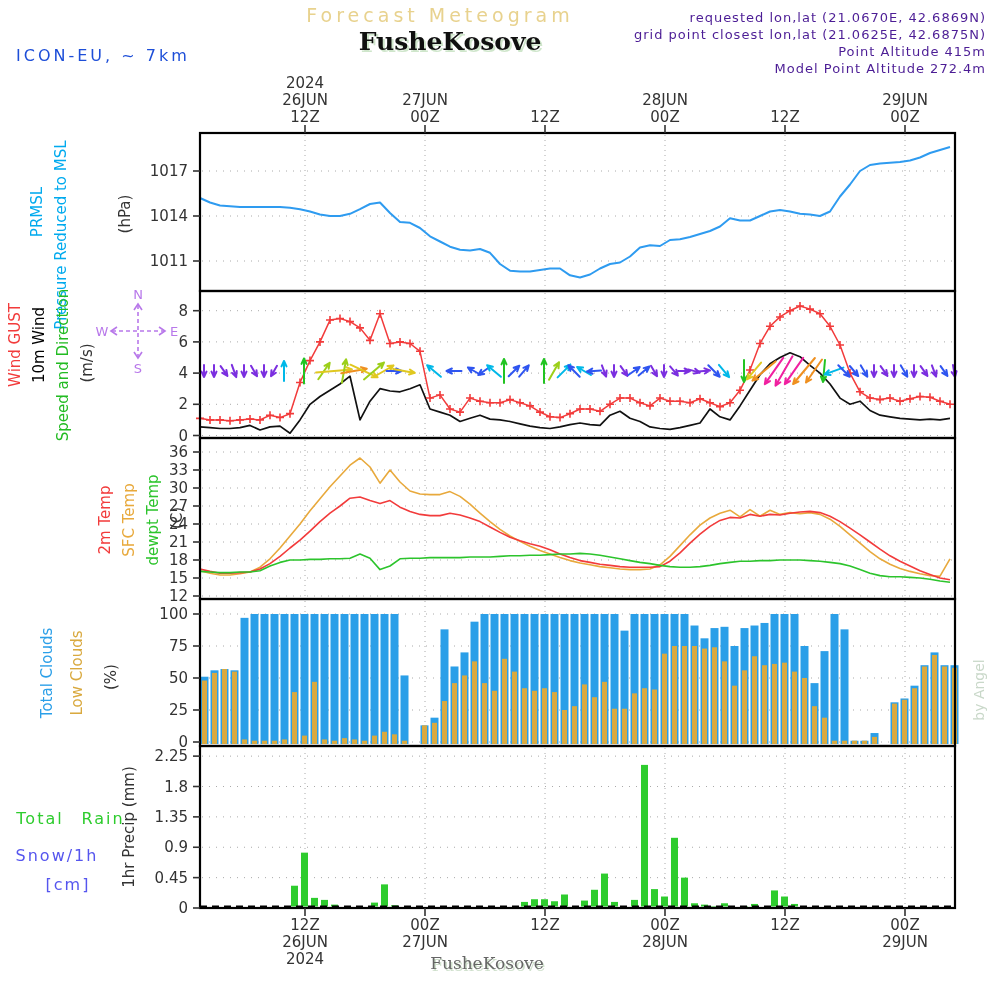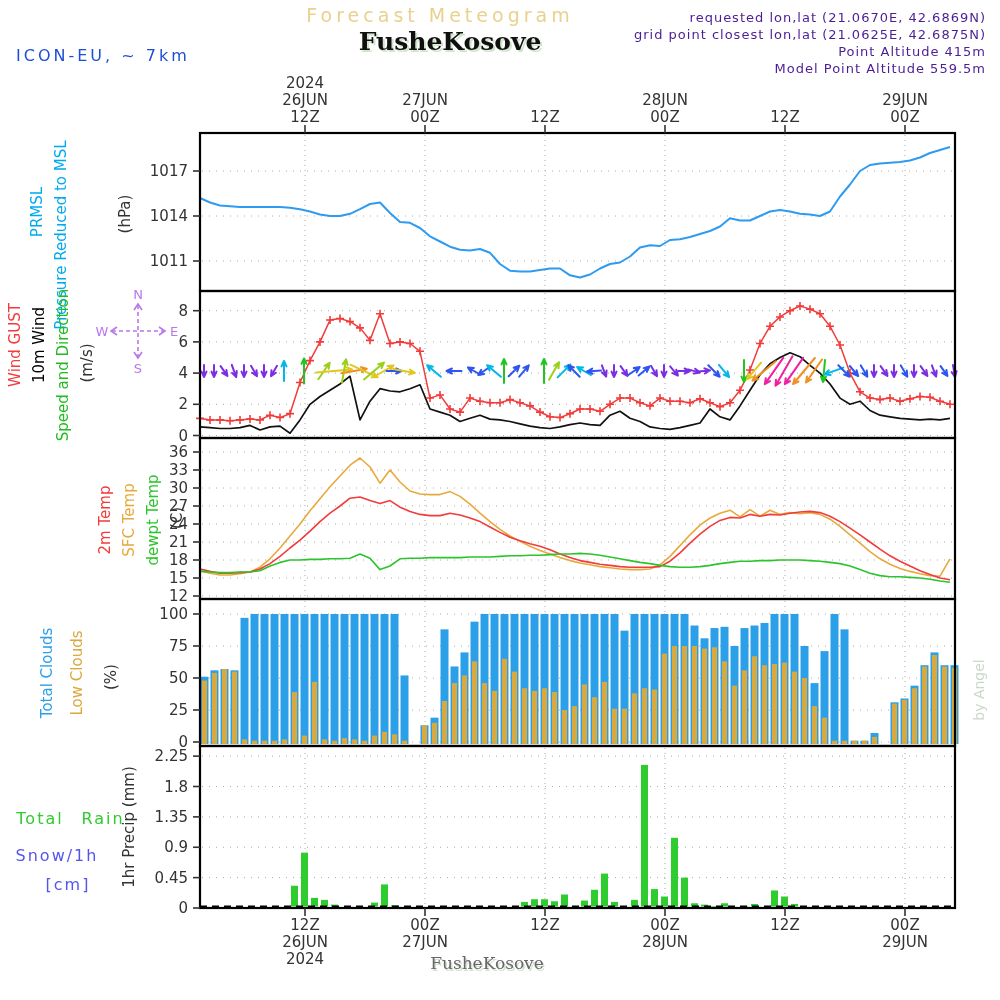--- a/index.html
+++ b/index.html
@@ -532,16 +532,16 @@
       <text x="102" y="336" font-size="13" fill="#b878ea" text-anchor="middle" font-family="&quot;DejaVu Sans&quot;,sans-serif">W</text>
       <text x="174" y="336" font-size="13" fill="#b878ea" text-anchor="middle" font-family="&quot;DejaVu Sans&quot;,sans-serif">E</text>
       <text x="488.5" y="970.5" font-size="17" fill="#cfe0cc" text-anchor="middle" font-family="&quot;DejaVu Serif&quot;,serif">FusheKosove</text>
       <text x="487" y="969" font-size="17" fill="#666" text-anchor="middle" font-family="&quot;DejaVu Serif&quot;,serif">FusheKosove</text>
     </svg>
 
   <div class="hdr hdr-title">Forecast Meteogram</div>
   <div class="hdr hdr-right" style="top:10px;">requested lon,lat (21.0670E, 42.6869N)</div>
   <div class="hdr hdr-right" style="top:27px;">grid point closest lon,lat (21.0625E, 42.6875N)</div>
   <div class="hdr hdr-right" style="top:44px;">Point Altitude 415m</div>
-  <div class="hdr hdr-right" style="top:61px;">Model Point Altitude 559.5m</div>
+  <div class="hdr hdr-right" style="top:61px;">Model Point Altitude 272.4m</div>
   <div class="hdr hdr-station">FusheKosove</div>
   <div class="hdr hdr-model">ICON-EU, ~ 7km</div>
 </div>
 
 </body></html>

